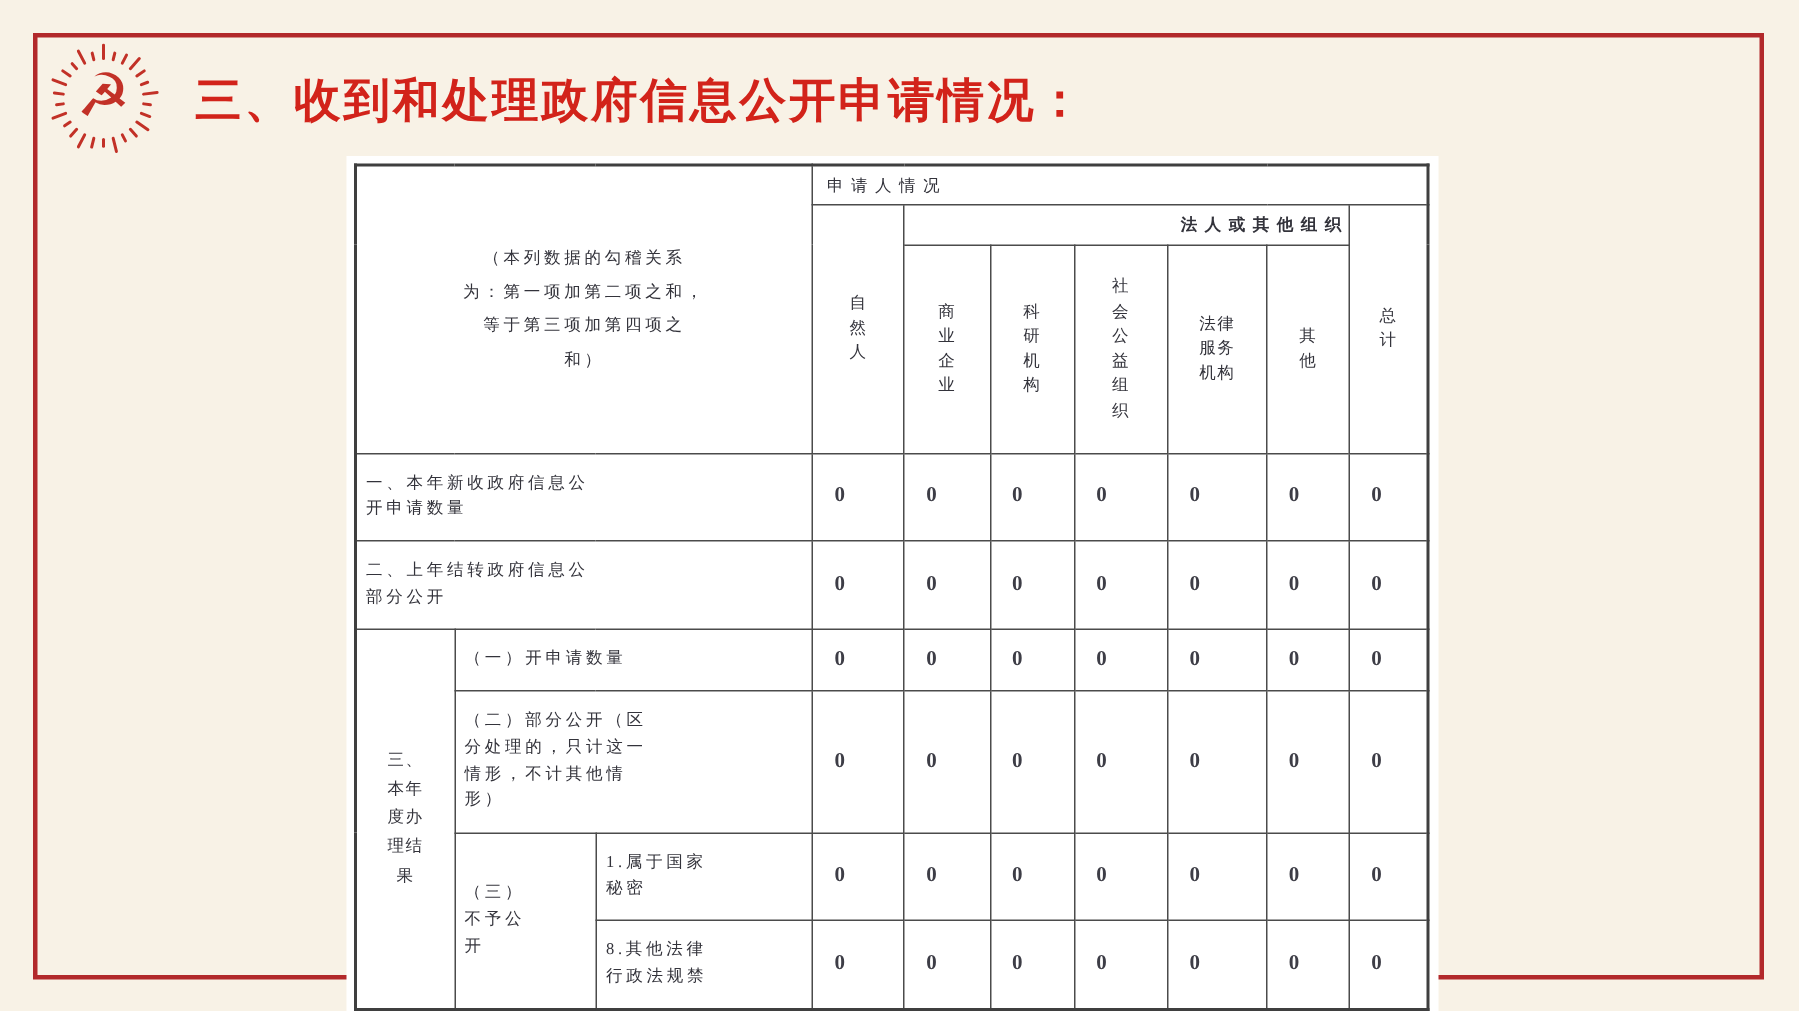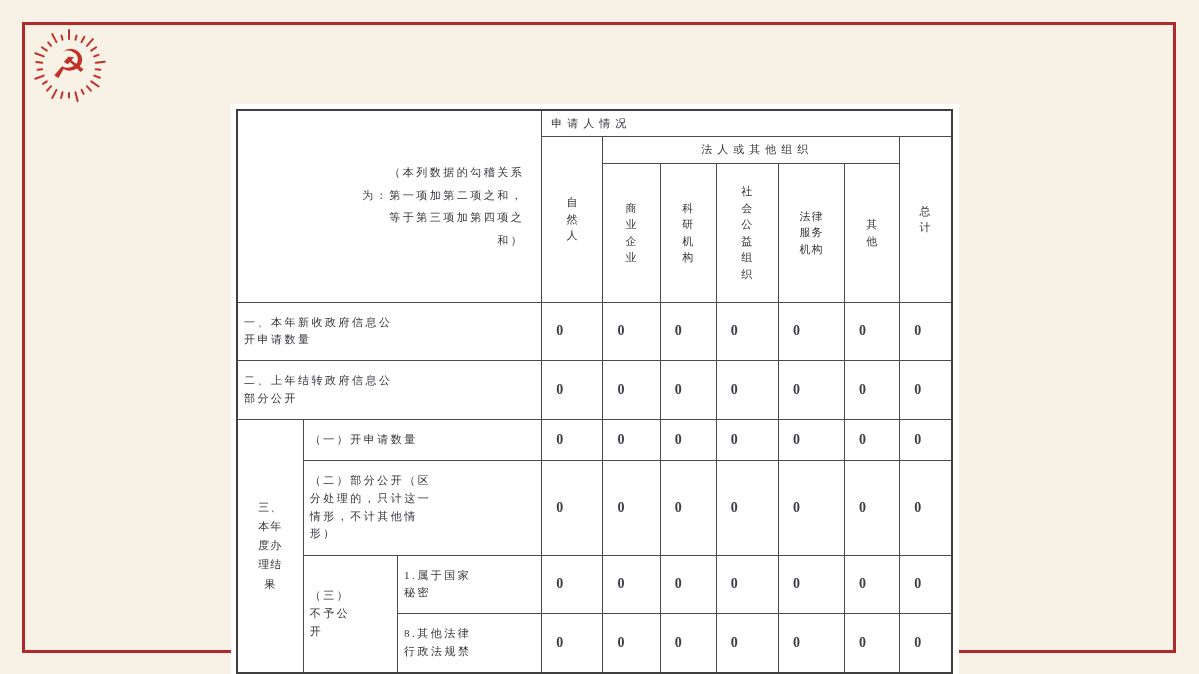--- a/index.html
+++ b/index.html
@@ -61,34 +61,35 @@
   table{border:2px solid #3f3f3f;}
   td{
     border:1px solid var(--line);
     color:var(--ink);
     font-size:11px;
     vertical-align:middle;
     overflow:hidden;
   }
   td.note{
     white-space:pre-line;
-    text-align:right;
+    text-align:center;
     padding:6px 17px;
     line-height:2.05;
     letter-spacing:2.5px;
   }
   td.applicant{
     text-align:left;
     padding-left:9px;
     letter-spacing:5px;
   }
   td.legalorg{
-    text-align:center;
+    text-align:right;
     padding-left:12px;
     letter-spacing:5px;
+    font-weight:bold;
   }
   td.vcol{
     white-space:pre-line;
     text-align:center;
     line-height:1.5;
     letter-spacing:1px;
   }
   td.group{
     white-space:pre-line;
     text-align:center;
@@ -141,20 +142,21 @@
         <line x1="10.196860399352541" y1="33.74550963310627" x2="4.24060715476422" y2="33.02228955157433" stroke="#c23127" stroke-width="2" stroke-linecap="round"></line>
         <line x1="11.7545614474938" y1="27.425668049851538" x2="3.3394152633250656" y2="24.23422406646872" stroke="#c23127" stroke-width="2" stroke-linecap="round"></line>
         <line x1="14.779435620871276" y1="21.662251838258797" x2="9.841532425509335" y2="18.253863357871865" stroke="#c23127" stroke-width="2" stroke-linecap="round"></line>
         <line x1="19.09568822749852" y1="16.79020979938028" x2="16.11163626541494" y2="13.421911432610322" stroke="#c23127" stroke-width="2" stroke-linecap="round"></line>
         <line x1="24.452474354818257" y1="13.092687307363331" x2="20.269965806424338" y2="5.12358307648444" stroke="#c23127" stroke-width="2" stroke-linecap="round"></line>
         <line x1="30.53847706423594" y1="10.784570929496596" x2="29.46155657494193" y2="6.415332751079362" stroke="#c23127" stroke-width="2" stroke-linecap="round"></line>
       </svg>
     <span class="hs">☭</span>
   </div>
 
+  <h1 class="title">三、收到和处理政府信息公开申请情况：</h1>
 
   <div class="panel">
     <table>
       <colgroup>
         <col style="width:66px">
           <col style="width:94px">
           <col style="width:144px">
         <col style="width:61px">
           <col style="width:57px">
           <col style="width:56px">

